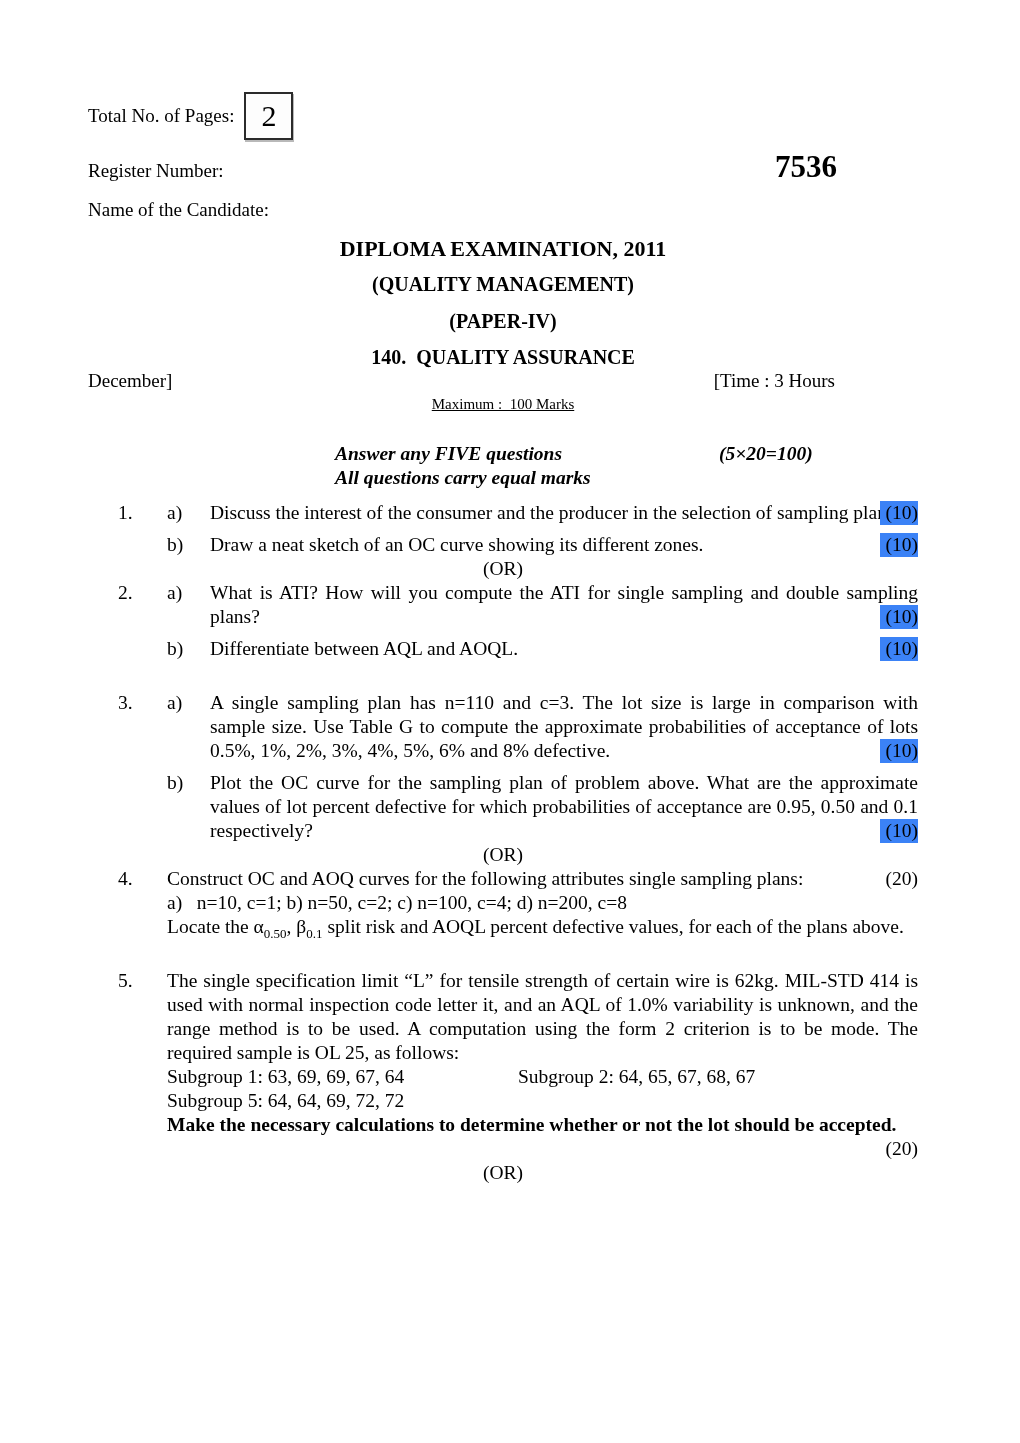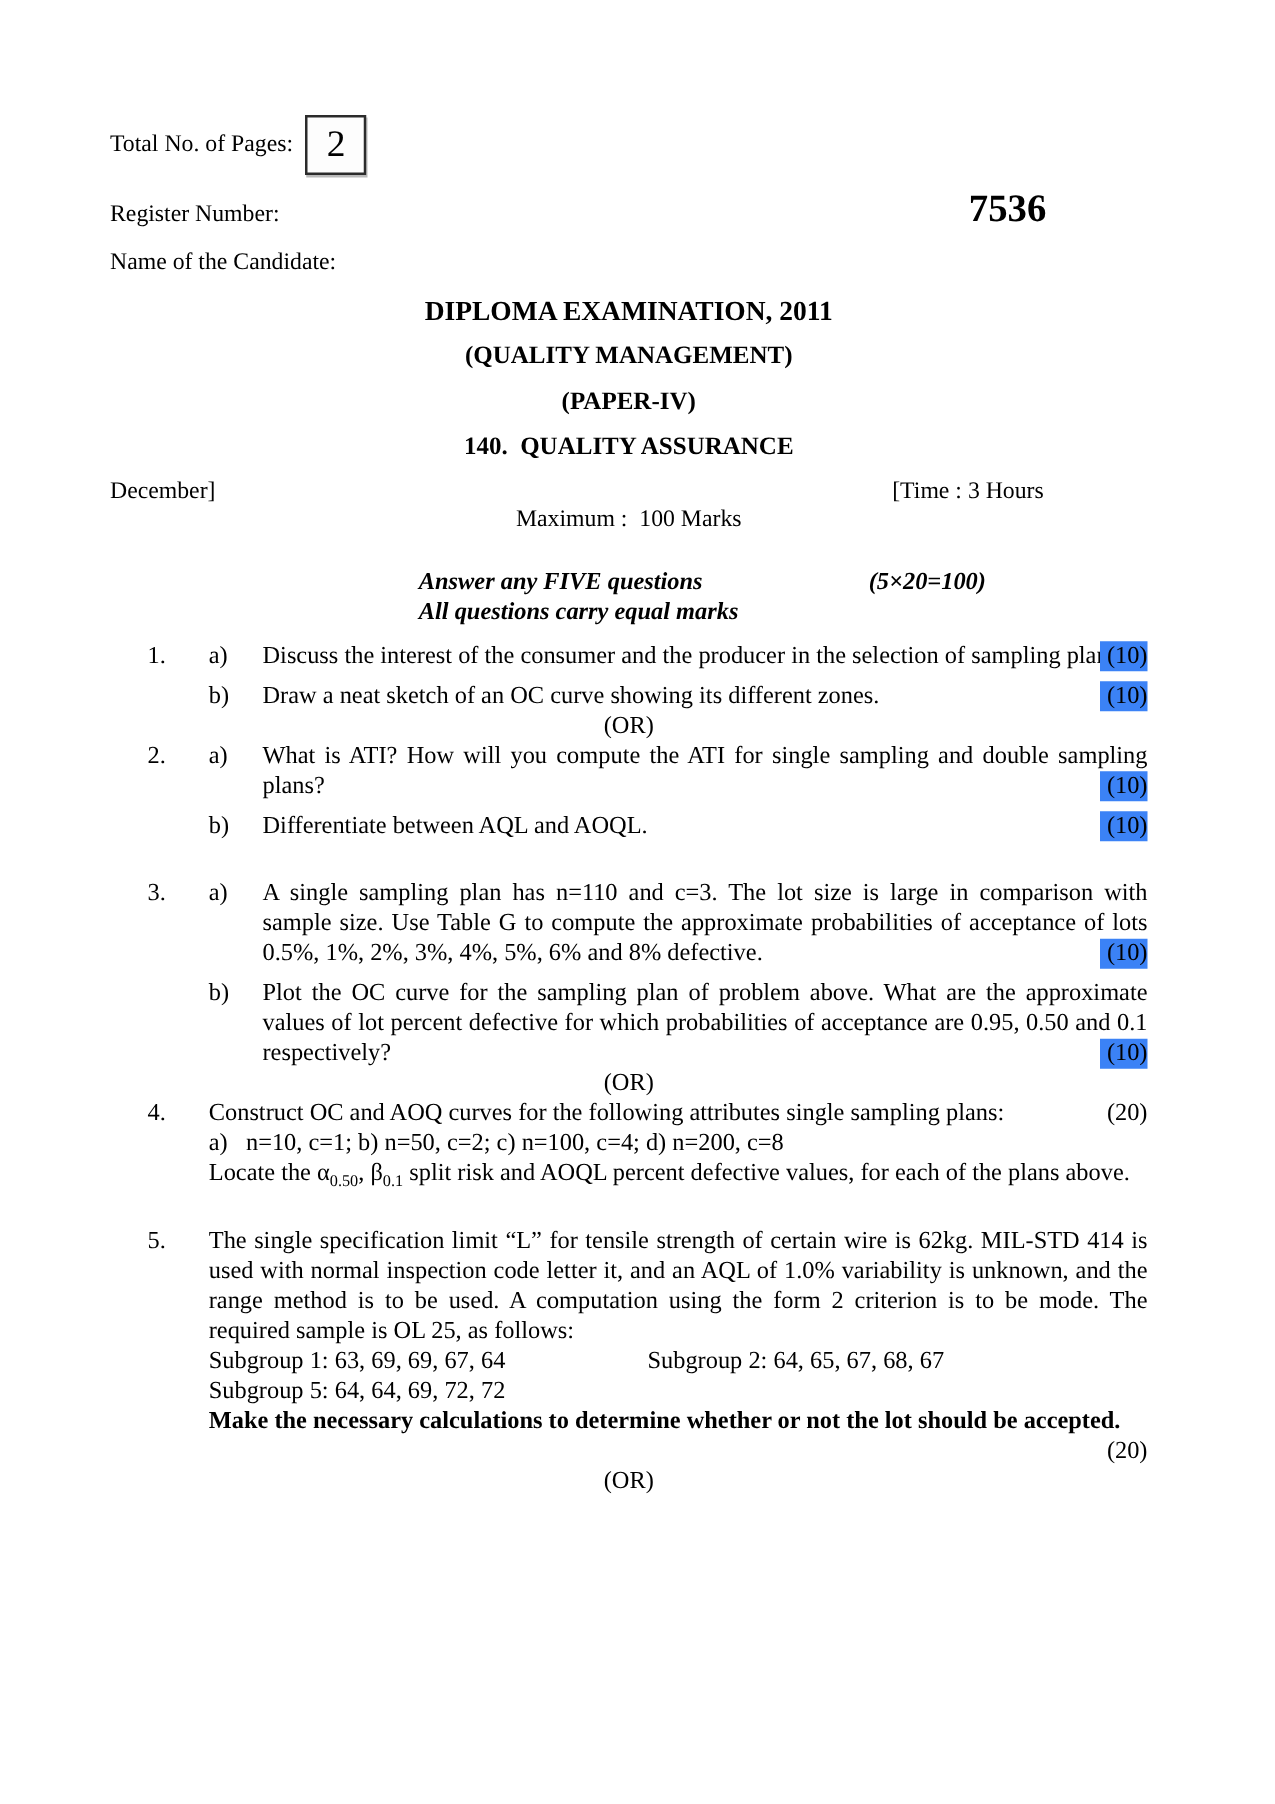--- a/index.html
+++ b/index.html
@@ -29,28 +29,28 @@
   .hrow2 { display: flex; justify-content: space-between; align-items: baseline; margin-top: 8px; }
   .paper-code { font-size: 31px; font-weight: bold; margin-right: 81px; }
   .hrow3 { margin-top: 15px; font-size: 19px; line-height: 20px; }
 
   
   .t1 { margin-top: 17px; text-align: center; font-size: 22px; font-weight: bold; line-height: 23px; }
   .t2 { margin-top: 14px; text-align: center; font-size: 20px; font-weight: bold; line-height: 21px; }
   .t3 { margin-top: 16px; text-align: center; font-size: 20px; font-weight: bold; line-height: 21px; }
   .t4 { margin-top: 15px; text-align: center; font-size: 20px; font-weight: bold; line-height: 21px; }
 
-  .timerow { display: flex; justify-content: space-between; margin-top: 15px; font-size: 19px; line-height: 20px; }
+  .timerow { display: flex; justify-content: space-between; margin-top: 3px; font-size: 19px; line-height: 20px; }
   .timerow .time { margin-right: 83px; }
-  .maxrow { text-align: center; margin-top: 3px; font-size: 19px; line-height: 20px; white-space: pre-wrap; }
+  .maxrow { text-align: center; margin-top: 3px; font-size: 15px; line-height: 20px; white-space: pre-wrap; text-decoration: underline; }
 
   
   .instr { margin-top: 28px; font-weight: bold; font-style: italic; font-size: 19.5px; line-height: 24px; }
   .iline1 { position: relative; margin-left: 247px; font-family: Liberation Serif, serif; }
-  .imarks { position: absolute; left: 360px; top: 0; }
+  .imarks { position: absolute; left: 384px; top: 0; }
   .iline2 { margin-left: 247px; }
 
   
   .questions { font-size: 19.5px; line-height: 24px; margin-top: 11px; }
   .qrow { display: flex; padding-left: 30px; }
   .qnum { flex: 0 0 49px; }
   .qletter { flex: 0 0 43px; }
   .qbody { flex: 1; text-align: justify; position: relative; }
   .marks { position: absolute; right: 0; bottom: 0; background: #3b82f6; padding-left: 6px; }
   .part-gap { margin-top: 8px; }

